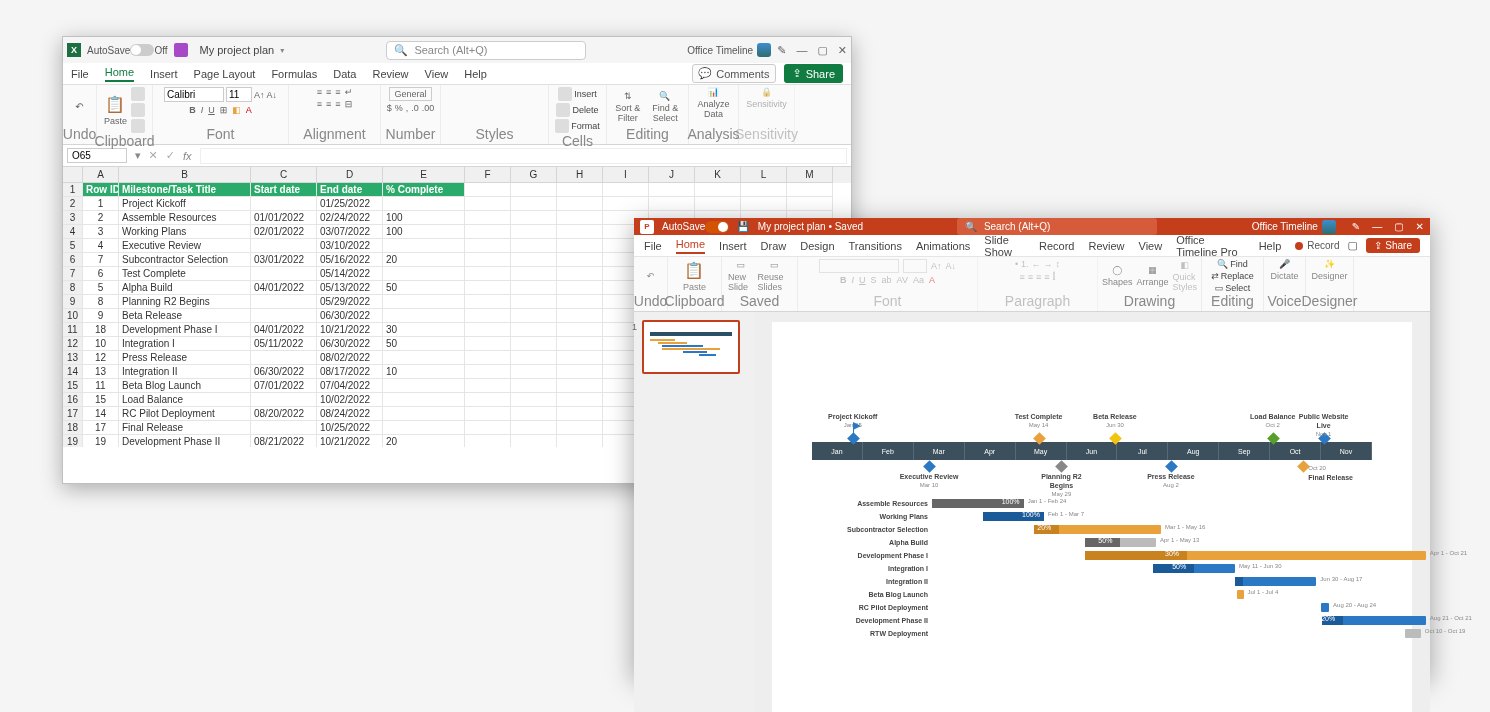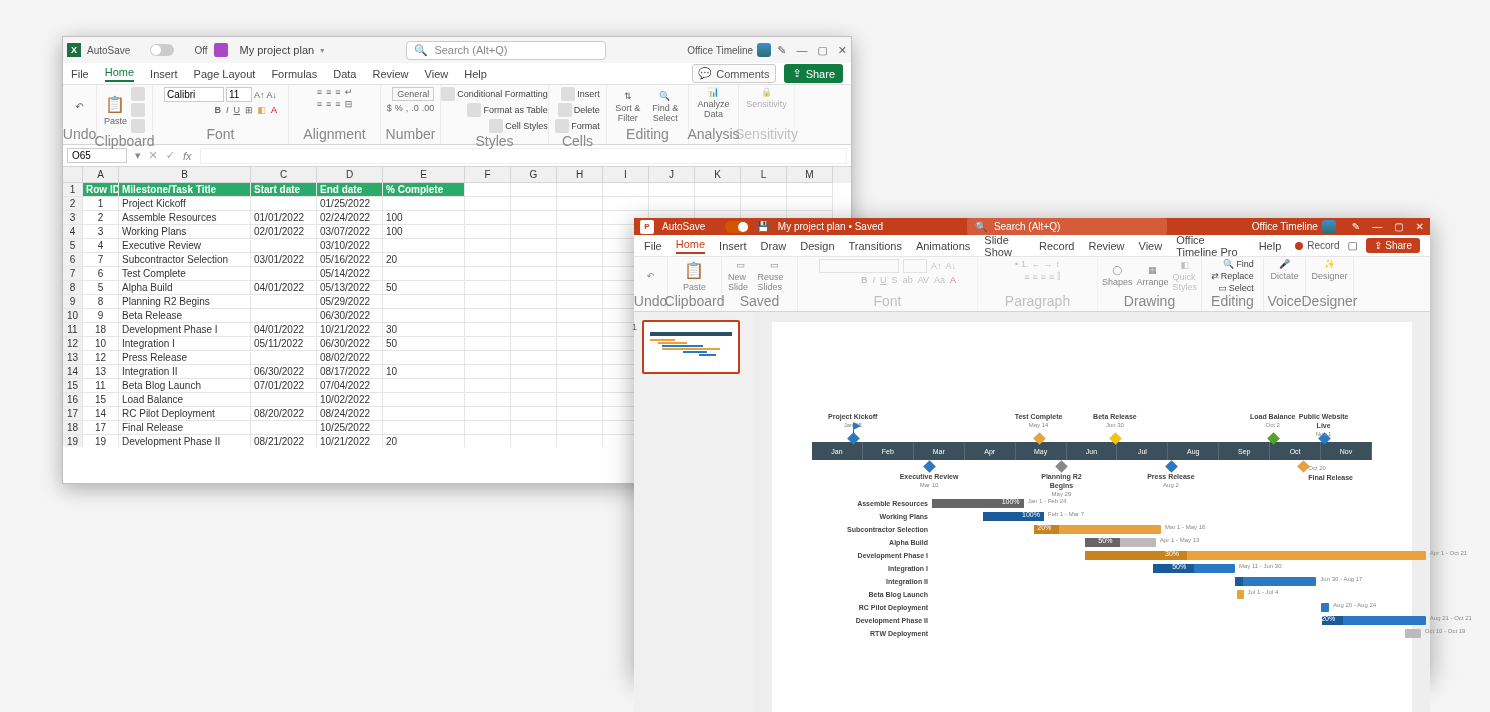--- a/index.html
+++ b/index.html
@@ -33,21 +33,21 @@
     font-size: 11px;
   }
   .excel-appicon {
     width: 14px; height: 14px;
     background: #1d6f42;
     color:#fff;
     font-size:9px;
     display:flex;align-items:center;justify-content:center;
     font-weight:bold;
   }
-  .autosave { display:flex; align-items:center; gap:20px; font-size:10px; color:#555;}
+  .autosave { display:flex; align-items:center; gap:0; font-size:10px; color:#555;}
   .toggle {
     width: 24px; height: 12px; border-radius: 6px; background:#ccc;
     position:relative;
   }
   .toggle.off::after { content:""; position:absolute; left:1px; top:1px; width:10px;height:10px;border-radius:50%; background:#fff;}
   .toggle.on { background:#d35400; }
   .toggle.on::after { content:""; position:absolute; right:1px; top:1px; width:10px;height:10px;border-radius:50%; background:#fff;}
   .save-icon { width:14px;height:14px;background:#a74ac7;border-radius:2px;}
   .doc-title { margin-left:6px; color:#444; }
   .search-center {
@@ -86,21 +86,21 @@
   }
   .ribbon-group {
     border-right:1px solid #ececec;
     display:flex; flex-direction:column; align-items:center;
     padding:2px 6px;
     position:relative;
   }
   .ribbon-group-body { flex:1; display:flex; gap:4px; align-items:center;}
   .ribbon-group-label { font-size:14px; color:#888; margin-top:auto;}
   .rb-icon { width:14px;height:14px;display:inline-block;background:#ddd;border-radius:2px;}
-  .rb-col {display:flex;flex-direction:column;gap:2px;font-size:9px;align-items:flex-end;}
+  .rb-col {display:flex;flex-direction:column;gap:2px;font-size:9px;}
   .rb-row {display:flex;gap:2px;align-items:center;white-space:nowrap;}
   .font-select{border:1px solid #ccc;font-size:10px;padding:1px 2px;width:60px;}
   .size-select{border:1px solid #ccc;font-size:10px;padding:1px 2px;width:26px;}
 
   .excel-namebox-bar {
     height:22px; border-bottom:1px solid #d5d5d5;
     display:flex; align-items:center; font-size:11px;
     gap:8px; padding:0 4px;
   }
   .name-box { width:60px; border:1px solid #ccc; font-size:10px; padding:1px 4px;}
@@ -324,34 +324,20 @@
           <span>$</span>
           <span>%</span>
           <span>,</span>
           <span>.0</span>
           <span>.00</span>
         </div>
       </div>
       <div class="ribbon-group-label">Number</div>
     </div>
     <div class="ribbon-group" style="width:108px">
-      <div class="ribbon-group-body rb-col" style="font-size:9px;color:#444">
-        <div class="rb-row">
-            <span class="rb-icon"></span>
-            <span>Conditional Formatting</span>
-          </div>
-        <div class="rb-row">
-            <span class="rb-icon"></span>
-            <span>Format as Table</span>
-          </div>
-        <div class="rb-row">
-            <span class="rb-icon"></span>
-            <span>Cell Styles</span>
-          </div>
-      </div>
       <div class="ribbon-group-label">Styles</div>
     </div>
     <div class="ribbon-group" style="width:58px">
       <div class="ribbon-group-body rb-col" style="font-size:9px;color:#444">
         <div class="rb-row">
             <span class="rb-icon"></span>
             <span>Insert</span>
           </div>
         <div class="rb-row">
             <span class="rb-icon"></span>

